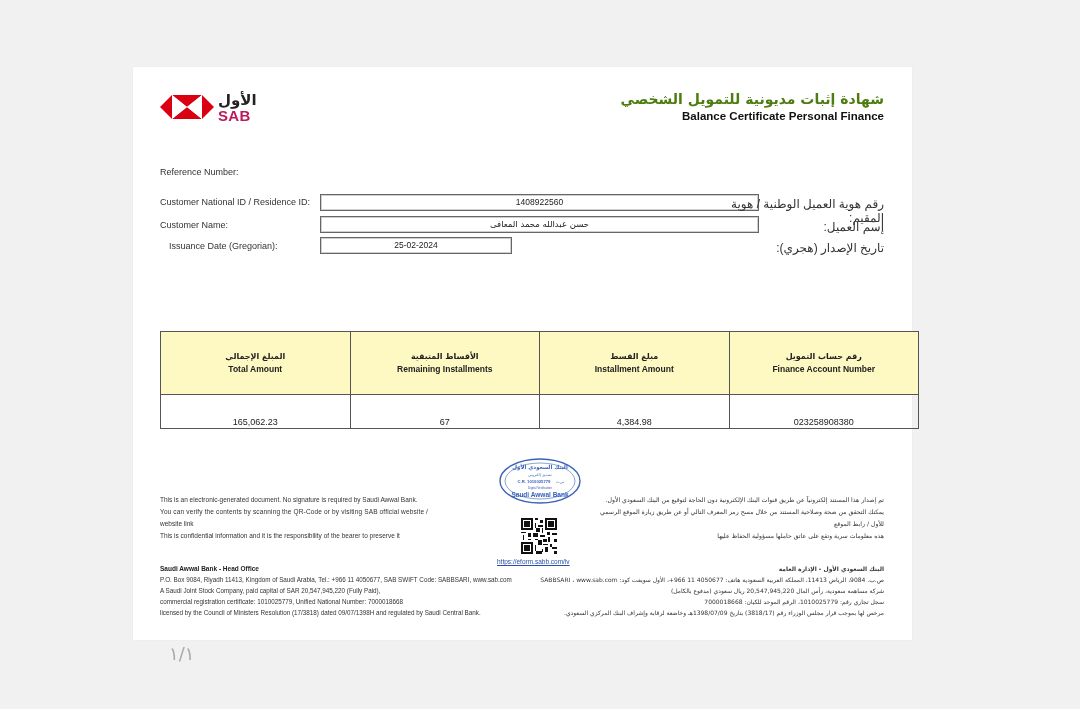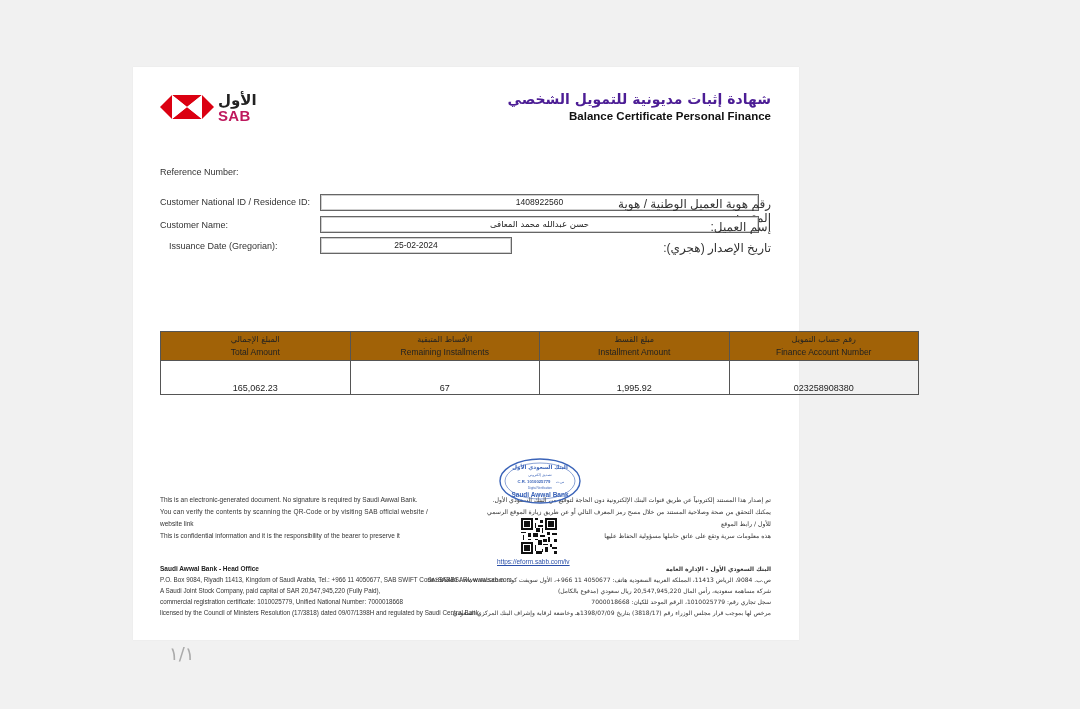--- a/index.html
+++ b/index.html
@@ -1,46 +1,46 @@
 <!DOCTYPE html>
 <html><head>
 <meta charset="utf-8">
 <style>
   html, body { margin: 0; padding: 0; }
   body {
     width: 1080px; height: 709px; background: #f1f1f1; position: relative; overflow: hidden;
     font-family: "Liberation Sans", "DejaVu Sans", sans-serif; color: #222;
   }
   .page {
-    position: absolute; left: 133px; top: 67px; width: 666px; height: 573px;
+    position: absolute; left: 133px; top: 67px; width: 779px; height: 573px;
     background: #ffffff; box-shadow: 0 0 1px rgba(0,0,0,0.08);
   }
   .abs { position: absolute; }
   
   .logo { left: 27px; top: 26px; width: 100px; height: 32px; }
   .logo-mark { position: absolute; left: 0; top: 0; width: 54px; height: 28px; }
   .logo-ar { position: absolute; left: 58px; top: -2px; font-size: 15px; font-weight: bold; color: #222; direction: rtl; font-family: "DejaVu Sans", sans-serif; }
   .logo-en { position: absolute; left: 58px; top: 14px; font-size: 15px; font-weight: bold; color: #be185d; letter-spacing: 0.3px; }
   
-  .title-ar { right: 28px; top: 24px; font-size: 14px; font-weight: bold; direction: rtl; font-family: "DejaVu Sans", sans-serif; color: #4c1d95; }
+  .title-ar { right: 28px; top: 24px; font-size: 14px; font-weight: bold; direction: rtl; font-family: "DejaVu Sans", sans-serif; color: #4d7c0f; }
   .title-en { right: 28px; top: 43px; font-size: 11.5px; font-weight: bold; color: #111; }
   
   .lbl { font-size: 9px; color: #333; }
   .lbl-ar { font-size: 12px; color: #333; direction: rtl; font-family: Liberation Sans, sans-serif; text-align: right; padding-left: 38px; }
   .box {
     border: 1px solid #666; box-shadow: inset 0 0 0 1px #cfcfcf; height: 15px;
     font-size: 8.5px; line-height: 15px; background: #fff; box-sizing: border-box; height: 17px;
   }
   .box.center { text-align: center; }
   .box.left { text-align: left; padding-left: 1px; }
   .box.rtl { direction: rtl; font-family: "DejaVu Sans", sans-serif; }
   
   .tbl { left: 27px; top: 264px; width: 759px; border-collapse: collapse; position: absolute; }
   .tbl th, .tbl td { border: 1px solid #555; text-align: center; width: 25%; }
-  .tbl th { background: #a16207; height: 28px; padding: 0; font-size: 8.5px; font-weight: normal; line-height: 12px; }
+  .tbl th { background: #fef9c3; height: 28px; padding: 17px; font-size: 8.5px; font-weight: bold; line-height: 12px; }
   .tbl th .ar { display: block; direction: rtl; font-family: "DejaVu Sans", sans-serif; font-size: 8px; }
   .tbl td { height: 28px; font-size: 9px; vertical-align: top; padding-top: 22px; box-sizing: border-box; }
   
   .note { font-size: 6.5px; color: #333; line-height: 12px; }
   .note-ar { font-size: 6.2px; color: #333; line-height: 12px; direction: rtl; text-align: right; font-family: "DejaVu Sans", sans-serif; }
   .hq { font-size: 6.3px; color: #333; line-height: 11px; }
   .hq b { font-size: 6.5px; color: #222; }
   .hq-ar { font-size: 6px; color: #333; line-height: 11px; direction: rtl; text-align: right; font-family: "DejaVu Sans", sans-serif; }
   .stamp { left: 365px; top: 390px; width: 84px; height: 48px; }
   .qr { left: 388px; top: 451px; width: 36px; height: 36px; }
@@ -86,21 +86,21 @@
     <tbody>
         <tr>
       <th><span class="ar">المبلغ الإجمالي</span><span>Total Amount</span></th>
       <th><span class="ar">الأقساط المتبقية</span><span>Remaining Installments</span></th>
       <th><span class="ar">مبلغ القسط</span><span>Installment Amount</span></th>
       <th><span class="ar">رقم حساب التمويل</span><span>Finance Account Number</span></th>
     </tr>
     <tr>
       <td>165,062.23</td>
       <td>67</td>
-      <td>1,995.92</td>
+      <td>4,384.98</td>
       <td>023258908380</td>
     </tr>
   </tbody>
     </table>
 
   <div class="abs note" style="left:27px; top:427px; width:300px;">
     <div>This is an electronic-generated document. No signature is required by Saudi Awwal Bank.</div>
     <div style="letter-spacing:0.15px;">You can verify the contents by scanning the QR-Code or by visiting SAB official website /</div>
     <div>website link</div>
     <div>This is confidential information and it is the responsibility of the bearer to preserve it</div>

